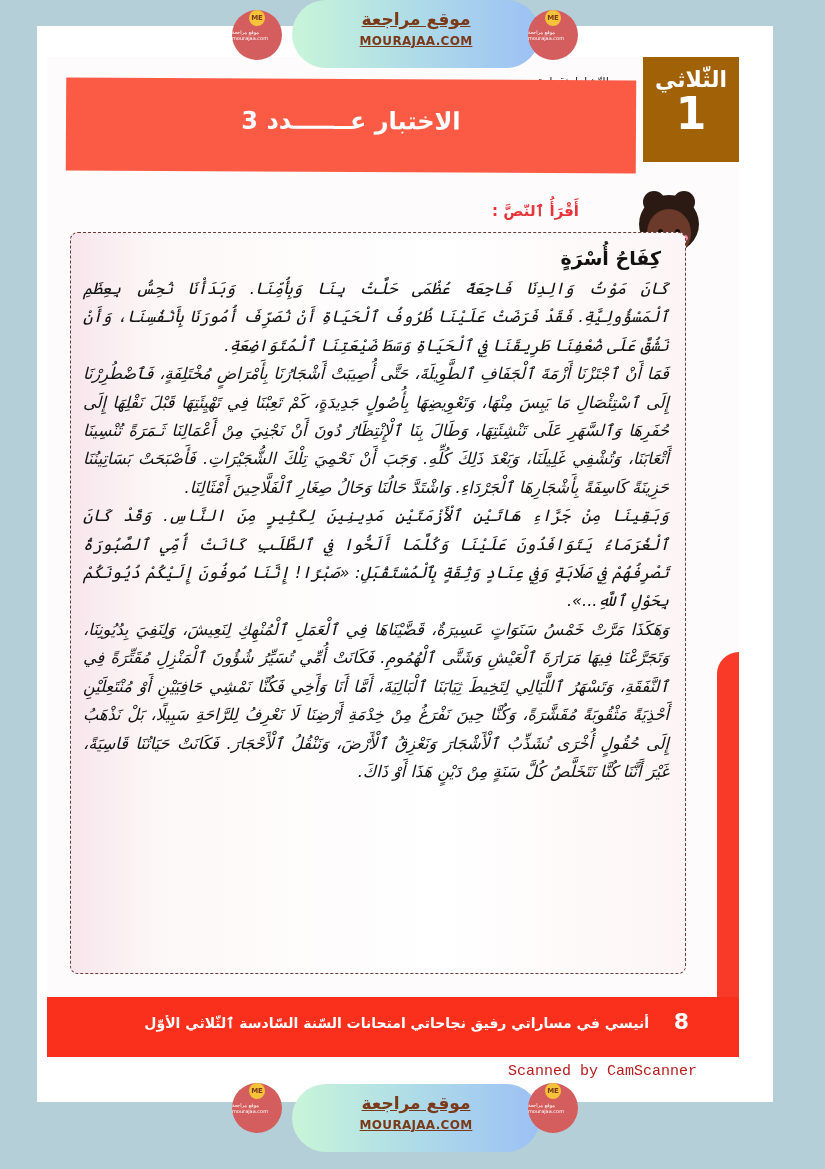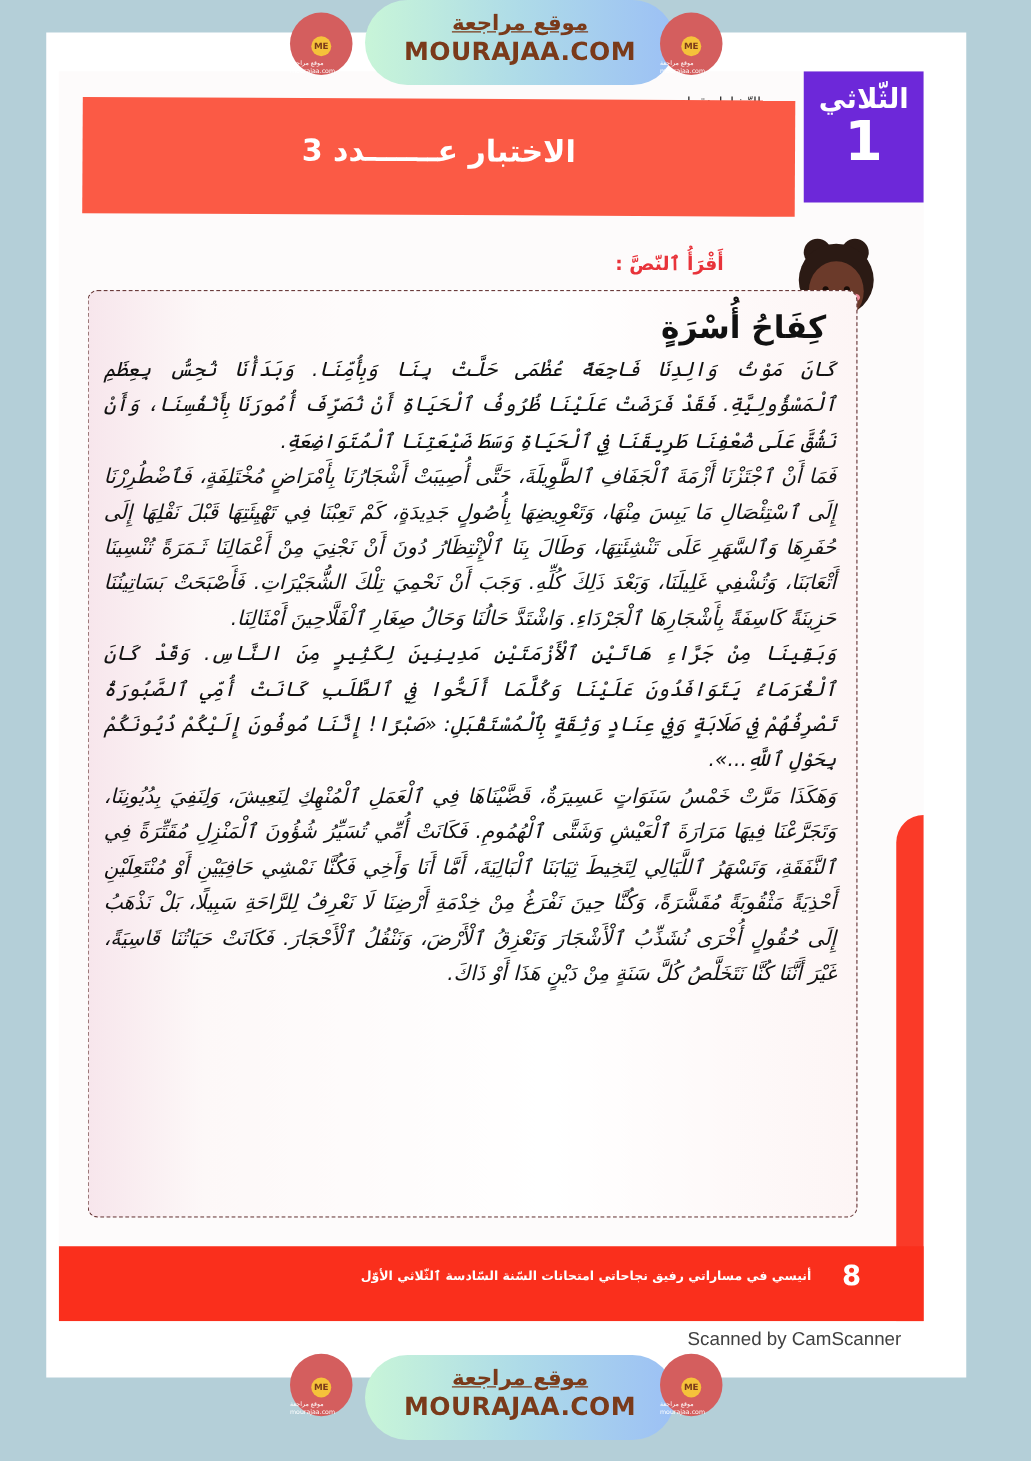--- a/index.html
+++ b/index.html
@@ -26,27 +26,27 @@
       font-family: "DejaVu Sans", sans-serif; font-weight: bold;
       z-index: 5;
     }
     .banner.top { top: 0; }
     .banner.bottom { top: 1084px; }
     .banner .ar {
       display: block; font-size: 17px; line-height: 22px; margin-top: 8px;
       text-decoration: underline; direction: rtl;
     }
     .banner .en {
-      display: block; font-size: 20px; line-height: 22px;
-      letter-spacing: 0.3px; text-align: center;
+      display: block; font-size: 12px; line-height: 22px;
+      text-decoration: underline; letter-spacing: 0.3px; text-align: center;
     }
     .logo-circle {
       position: absolute; width: 50px; height: 50px; border-radius: 50%;
       background: #d45e5e; z-index: 5;
-      display: flex; flex-direction: column; align-items: center; justify-content: flex-end;
+      display: flex; flex-direction: column; align-items: center; justify-content: flex-start;
     }
     .logo-circle .dot {
       width: 16px; height: 16px; border-radius: 50%; background: #f5c23a;
       display: flex; align-items: center; justify-content: center;
       font-size: 7px; color: #7a3a1a; font-weight: bold;
     }
     .logo-circle .tiny {
       font-size: 5px; color: #fff; margin-top: 3px; line-height: 6px;
     }
 
@@ -71,21 +71,21 @@
     }
     .title-bar .title {
       position: absolute; left: 0; right: 0; top: 28px;
       text-align: center; color: #fff; font-weight: bold;
       font-size: 24px; direction: rtl;
     }
 
     .trimester-box {
       position: absolute; right: 0; top: 0;
       width: 96px; height: 105px;
-      background: #6d28d9;
+      background: #a16207;
       text-align: center; color: #fff;
     }
     .trimester-box .label {
       display: block; font-size: 22px; margin-top: 10px; font-weight: bold; direction: rtl;
     }
     .trimester-box .num {
       display: block; font-size: 44px; font-weight: bold; line-height: 44px;
     }
 
     
@@ -136,47 +136,47 @@
       position: absolute; left: 23px; top: 175px;
       width: 616px; height: 742px;
       border: 1.5px dashed #6a3b3b;
       border-radius: 8px;
       background: linear-gradient(90deg, #f7e6ec 0%, #fdf8f8 15%, #ffffff 60%, #fdf5f5 100%);
       padding: 14px 16px 10px 12px;
       direction: rtl; text-align: justify;
       color: #111;
     }
     .story-title {
-      font-size: 25px; font-weight: bold; margin-bottom: 6px; margin-right: 8px;
+      font-size: 19px; font-weight: bold; margin-bottom: 6px; margin-right: 8px;
     }
     .para {
       font-size: 16.2px; line-height: 28.4px;
       text-align-last: right;
       font-style: italic;
     }
 
     
     .footer-bar {
       position: absolute; left: 0; top: 940px;
       width: 692px; height: 60px;
       background: #fa2f1c;
       direction: rtl;
     }
     .footer-bar .pg {
       position: absolute; right: 50px; top: 12px;
       font-size: 22px; color: #fff; font-weight: bold;
     }
     .footer-bar .series {
       position: absolute; right: 90px; top: 18px;
-      font-size: 10px; color: #fff; font-weight: bold; text-align: right;
+      font-size: 14px; color: #fff; font-weight: bold; text-align: right;
     }
 
     .camscanner {
-      position: absolute; right: 104px; top: 1063px;
-      font-family: Liberation Sans, sans-serif; font-size: 15px; color: #404040;
+      position: absolute; right: 128px; top: 1063px;
+      font-family: Liberation Mono, monospace; font-size: 15px; color: #b91c1c;
     }
   </style>
 </head>
 <body>
 
 <div class="sheet"></div>
 
 <div class="logo-circle" style="left:232px; top:10px;">
   <span class="dot">ME</span>
   <span class="tiny">موقع مراجعة mourajaa.com</span>

